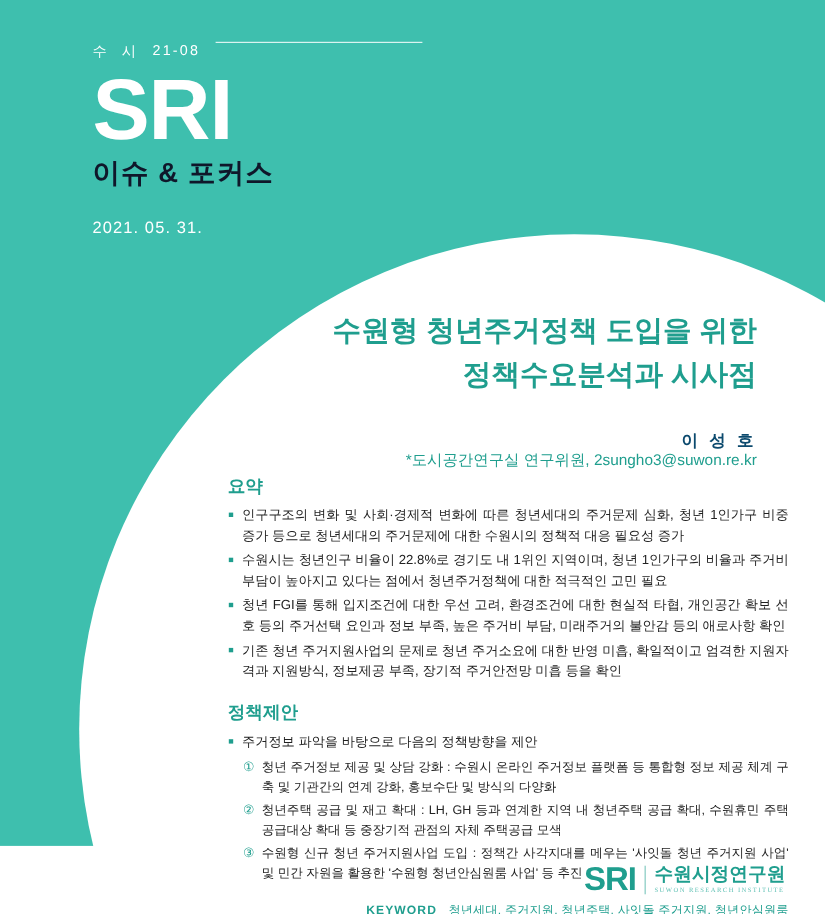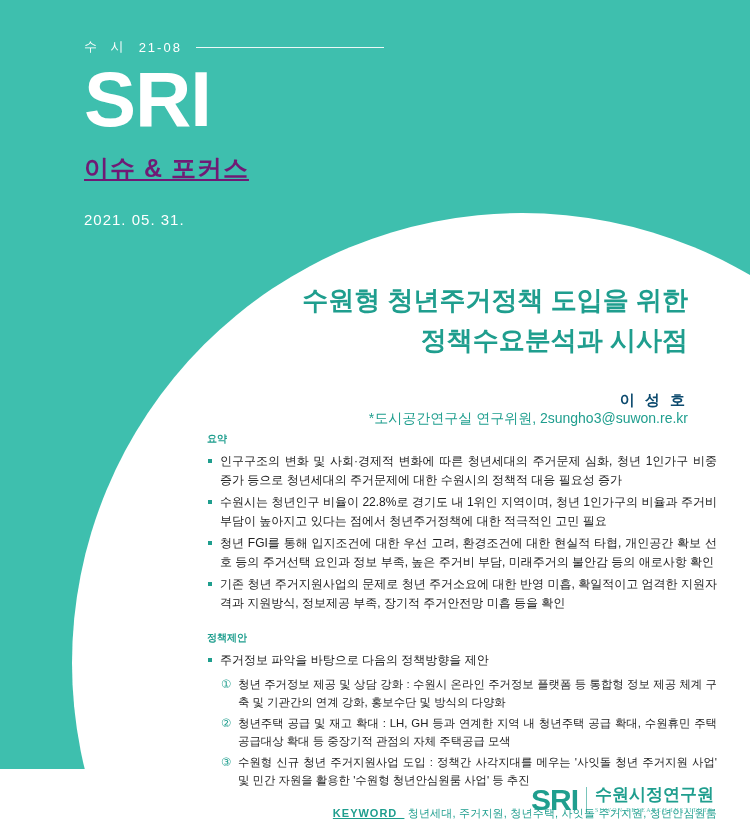--- a/index.html
+++ b/index.html
@@ -46,21 +46,20 @@
   
   .masthead {
     position: absolute;
     left: 84px;
     top: 38px;
     z-index: 3;
     width: 300px;
   }
   .issue-line {
     display: flex;
-    align-items: center;
     gap: 10px;
     color: #ffffff;
     font-size: 13px;
     letter-spacing: 2px;
   }
   .issue-line .rule {
     flex: 1;
     height: 1px;
     background: #ffffff;
     opacity: 0.9;
@@ -69,26 +68,25 @@
   .issue-label { letter-spacing: 5px; }
   .sri-logo {
     color: #ffffff;
     font-size: 78px;
     font-weight: bold;
     line-height: 0.95;
     letter-spacing: -1px;
     margin-top: 6px;
   }
   .sri-sub {
-    color: #701a75;
+    color: #0f172a;
     font-size: 25px;
     font-weight: bold;
     letter-spacing: 1px;
-    margin-top: 16px;
-    text-decoration: underline;
+    margin-top: 4px;
   }
   .issue-date {
     color: #ffffff;
     font-size: 15px;
     letter-spacing: 1px;
     margin-top: 26px;
   }
 
   
   .title-block {
@@ -124,21 +122,21 @@
   .body-block {
     position: absolute;
     left: 207px;
     top: 432px;
     width: 510px;
     z-index: 3;
     color: #2b2b2b;
   }
   .section-head {
     color: #1f9e8e;
-    font-size: 10px;
+    font-size: 16px;
     font-weight: bold;
     margin-bottom: 6px;
   }
   .section-head.second { margin-top: 18px; }
 
   ul.bullets {
     list-style: none;
     margin: 0;
     padding: 0;
   }

